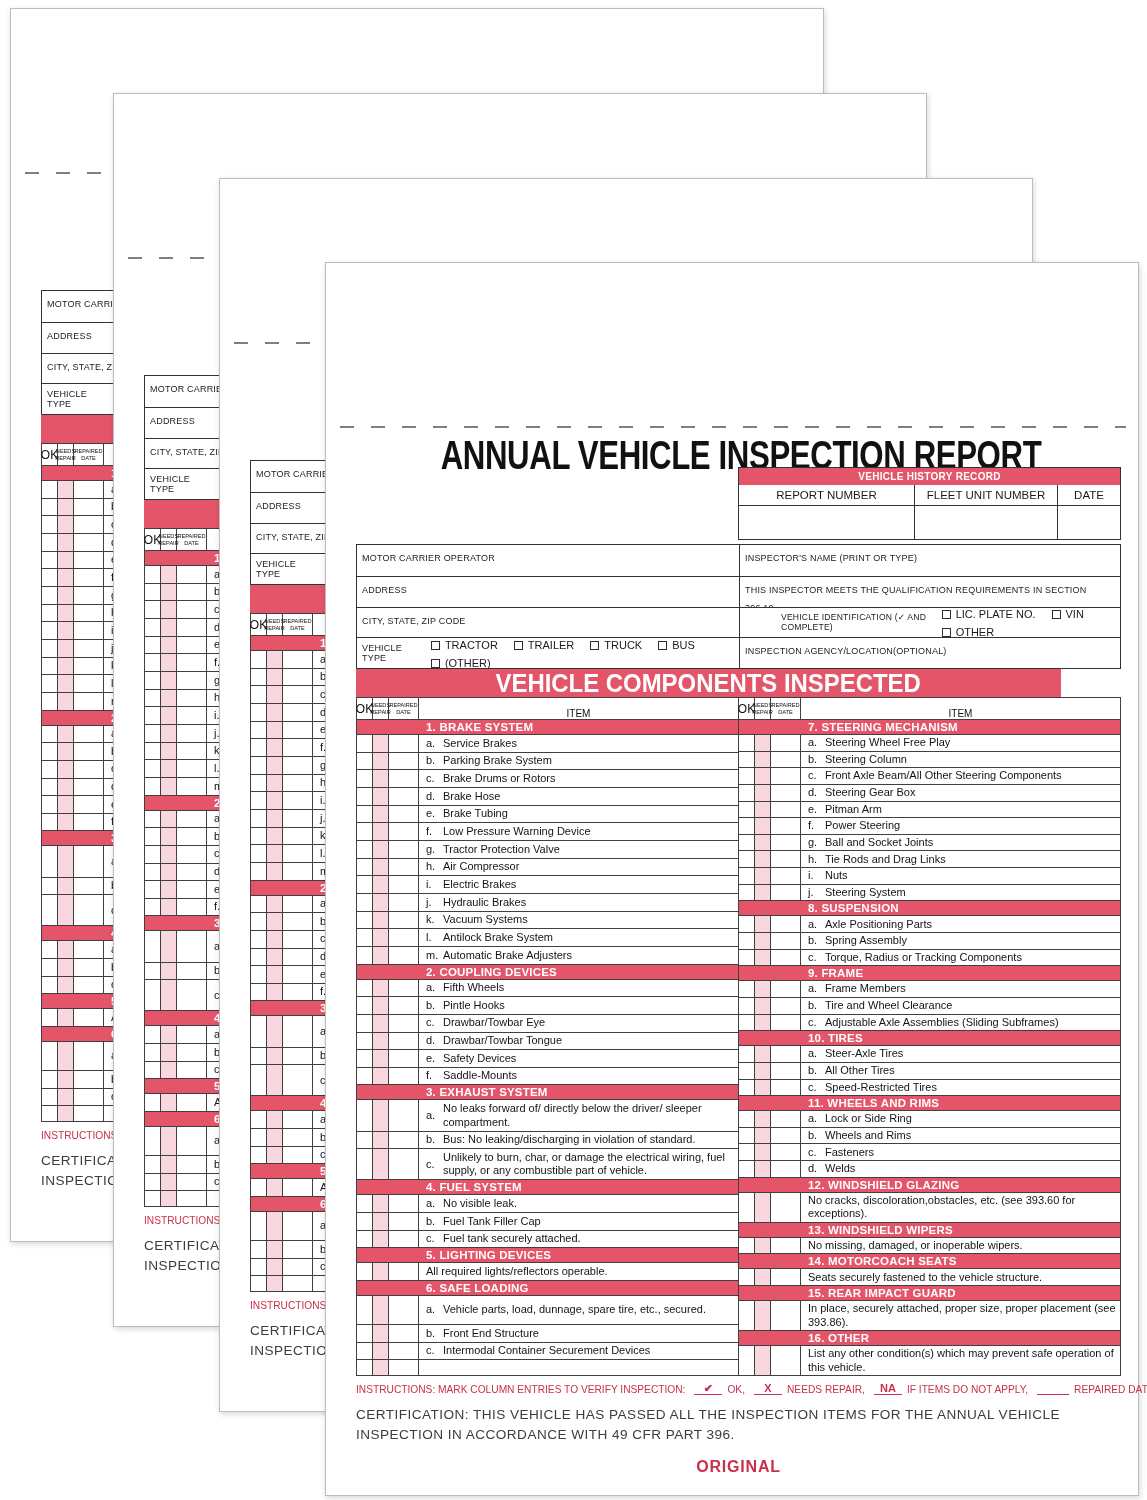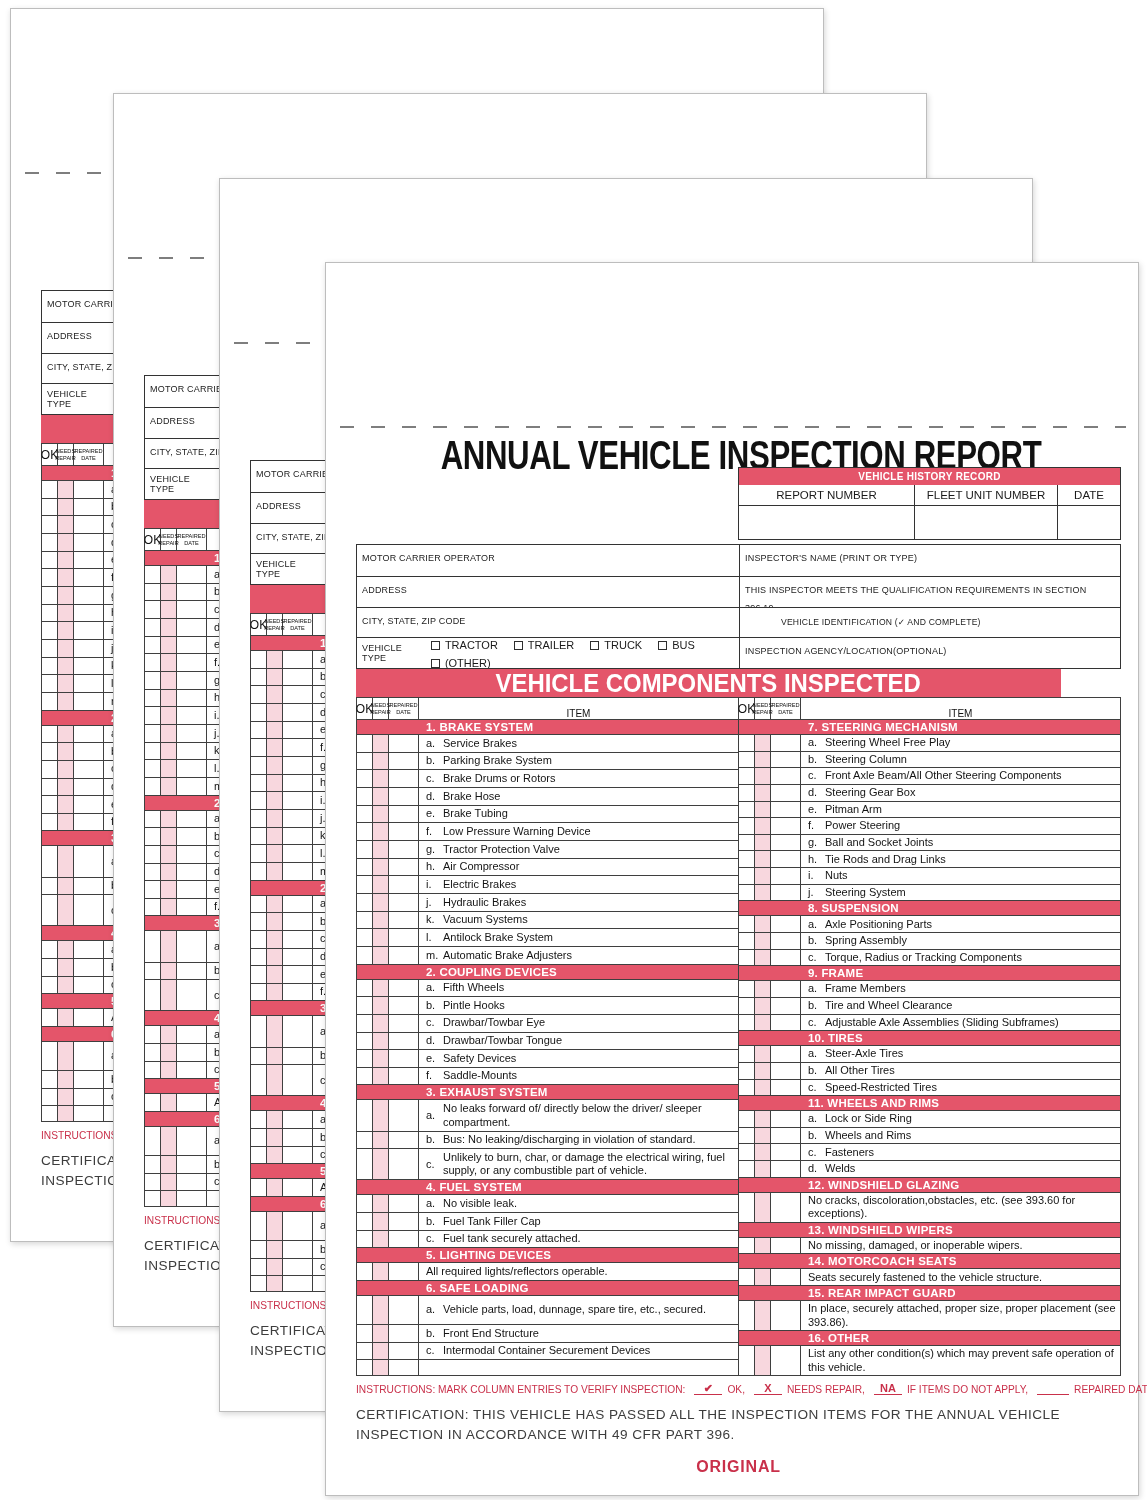--- a/index.html
+++ b/index.html
@@ -2048,20 +2048,21 @@
         <span class="lbl">THIS INSPECTOR MEETS THE QUALIFICATION REQUIREMENTS IN SECTION 396.19.</span>
         
       </div>
 
       <div class="cell c-l">
         <span class="lbl">CITY, STATE, ZIP CODE</span>
       </div>
       <div class="cell c-r">
         <div class="flexline">
           <span class="lbl sm" style="margin-right:8px">VEHICLE IDENTIFICATION (✓ AND COMPLETE)</span>
+          <span id="id-opts"><span class="opt"><span class="cb"></span>LIC. PLATE NO.</span><span class="opt"><span class="cb"></span>VIN</span><span class="opt"><span class="cb"></span>OTHER</span></span>
         </div>
       </div>
 
       <div class="cell c-l">
         <div class="flexline">
           <span class="lbl" style="margin-right:12px">VEHICLE TYPE</span>
           <span id="vt-opts"><span class="opt"><span class="cb"></span>TRACTOR</span><span class="opt"><span class="cb"></span>TRAILER</span><span class="opt"><span class="cb"></span>TRUCK</span><span class="opt"><span class="cb"></span>BUS</span><span class="opt"><span class="cb"></span>(OTHER)</span></span>
         </div>
       </div>
       <div class="cell c-r">

